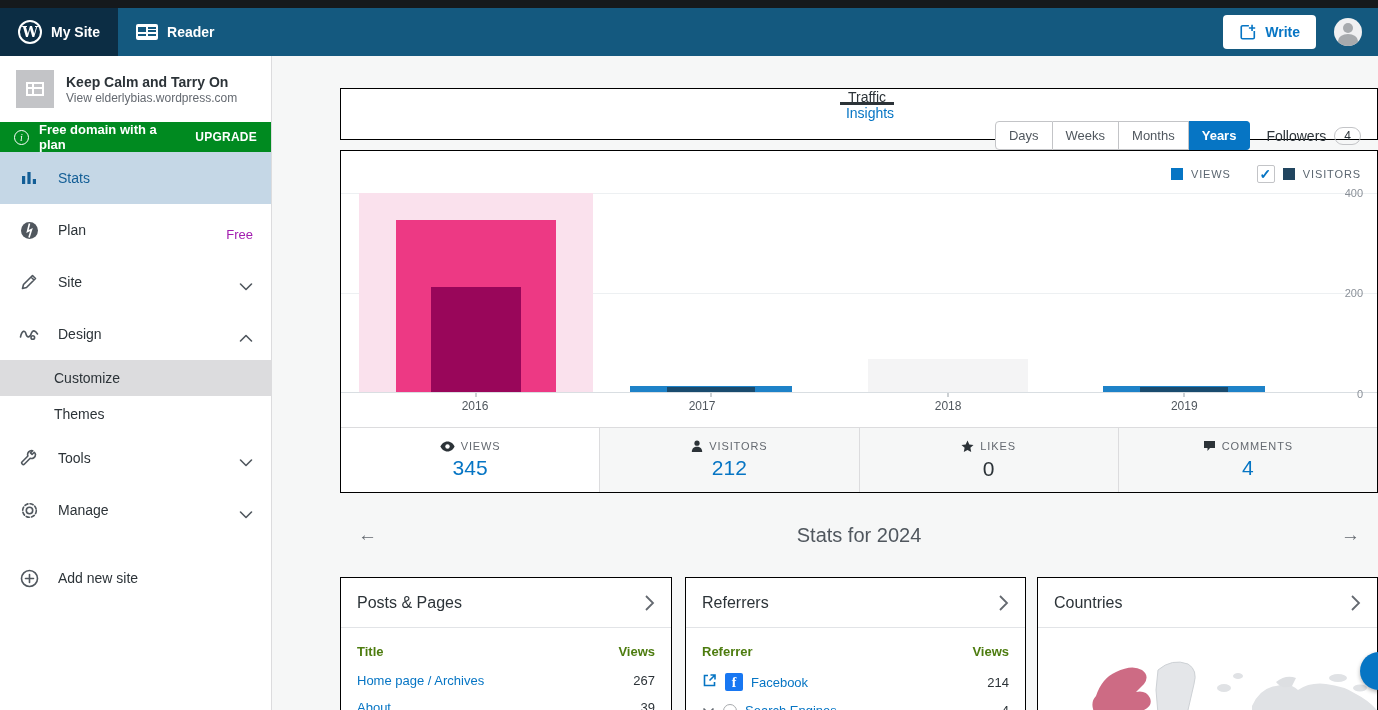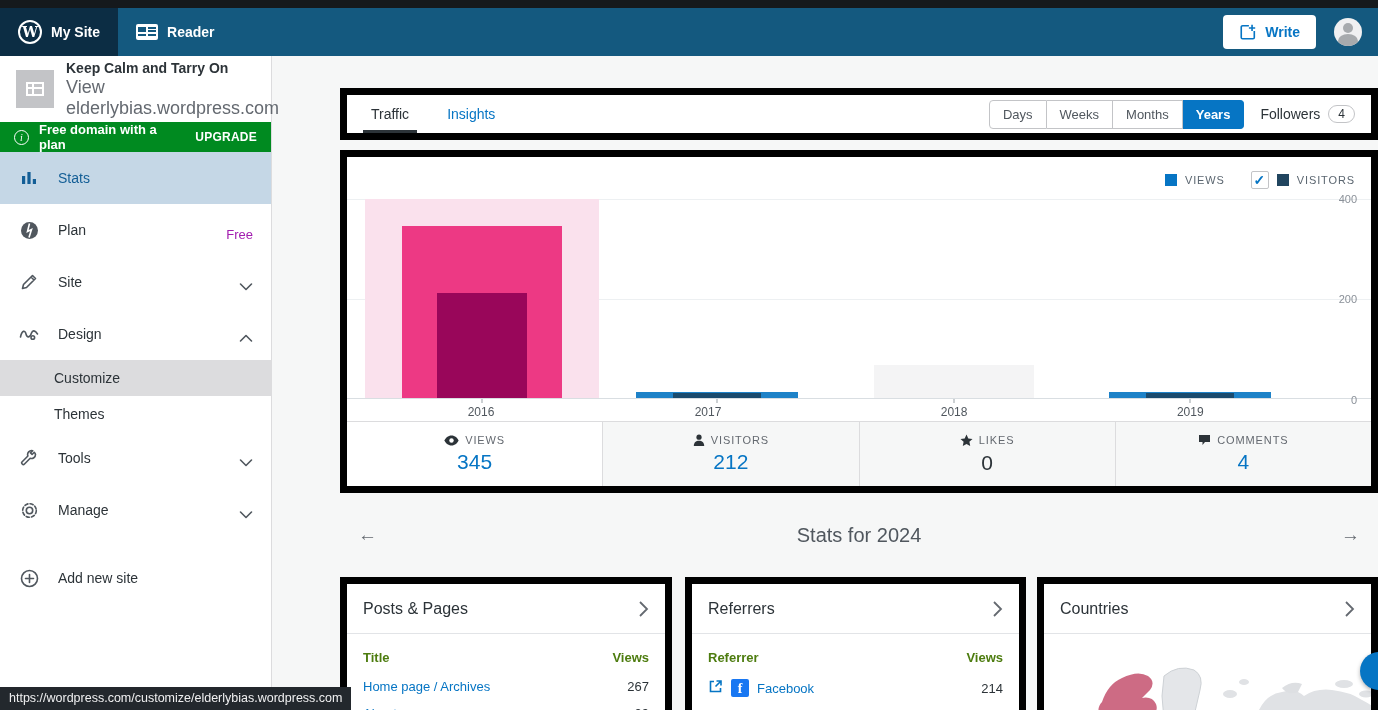--- a/index.html
+++ b/index.html
@@ -23,36 +23,36 @@
   .avatar:after { content:""; position:absolute; left:4px; top:16px; width:20px; height:14px; border-radius:50%; background:#A7AAAD; }
 
   
   .sidebar { position:absolute; left:0; top:56px; width:272px; height:654px; background:#fff; border-right:1px solid #DCDCDE; }
   .site-card { display:flex; align-items:center; gap:12px; padding:14px 16px; height:66px; cursor:pointer; }
   .site-icon { width:38px; height:38px; background:#C3C4C7; display:flex; align-items:center; justify-content:center; flex:0 0 auto; }
   .site-icon .glyph { width:18px; height:14px; border:2px solid #fff; position:relative; }
   .site-icon .glyph:before { content:""; position:absolute; left:4px; top:0; width:2px; height:10px; background:#fff; }
   .site-icon .glyph:after { content:""; position:absolute; left:0; top:3px; width:14px; height:2px; background:#fff; }
   .site-title { font-size:14px; font-weight:600; color:#2C3338; line-height:1.35; }
-  .site-url { font-size:18px; color:#646970; }
+  .site-url { font-size:12px; color:#646970; }
   .domain-banner { height:30px; background:#008A20; color:#fff; display:flex; align-items:center; gap:10px; padding:0 14px; cursor:pointer; }
   .info-icon { width:15px; height:15px; border:1.5px solid #fff; border-radius:50%; font-size:10px; display:flex; align-items:center; justify-content:center; font-style:italic; font-family:"Liberation Serif", serif; flex:0 0 auto; }
   .domain-banner .txt { font-size:13px; font-weight:600; }
   .domain-banner .cta { margin-left:auto; font-size:12px; font-weight:700; letter-spacing:.02em; }
   .nav-item { height:52px; display:flex; align-items:center; gap:18px; padding:0 18px; font-size:14px; color:#2C3338; cursor:pointer; }
   .nav-item .ico { width:22px; display:flex; justify-content:center; flex:0 0 auto; }
   .nav-item.selected { background:#C5D7E6; color:#135E96; font-weight:400; }
   .nav-item .right { margin-left:auto; color:#a21caf; font-size:13px; display:flex; align-items:center;margin-top:8px; }
   .sub-item { height:36px; display:flex; align-items:center; padding:0 18px 0 54px; font-size:14px; color:#2C3338; cursor:pointer; }
   .sub-item.selected { background:#DCDCDE; }
   .add-site { margin-top:16px; }
   svg.sicon { stroke:#50575E; fill:none; stroke-width:1.6; stroke-linecap:round; stroke-linejoin:round; }
 
   
-  .card { background:#fff; border:7px solid #000000; position:absolute; }
+  .card { background:#fff; border:1px solid #000000; position:absolute;flex-direction:column; }
   .hdr-card { left:340px; top:88px; width:1038px; height:52px; display:flex; align-items:center; }
   .tab { position:relative; height:100%; display:flex; align-items:center; font-size:14px; cursor:pointer; }
   .tab.traffic { margin-left:16px; padding:0 8px; color:#2C3338; }
   .tab.traffic:after { content:""; position:absolute; left:0; right:0; bottom:0; height:3px; background:#2C3338; }
   .tab.insights { margin-left:22px; padding:0 8px; color:#0675C4; }
   .hdr-right { margin-left:auto; display:flex; align-items:center; gap:16px; padding-right:16px; }
   .seg { display:flex; }
   .seg button { font-family:inherit; font-size:13px; color:#50575E; background:#fff; border:1px solid #C3C4C7; border-left-width:0; padding:6px 13px; cursor:pointer; }
   .seg button:first-child { border-left-width:1px; border-radius:4px 0 0 4px; }
   .seg button:last-child { border-radius:0 4px 4px 0; }
@@ -455,16 +455,13 @@
         <path d="M214 70 q8-18 24-20 q14-4 22 4 q12-8 28 -6 q18 2 30 10 q12 6 21 16 l0 26 H214z" fill="#E0E2E5"></path>
         <path d="M238 46 q10-8 20-4 l-4 8 q-10 4-16-4z" fill="#DDDFE2"></path>
         <ellipse cx="300" cy="42" rx="9" ry="4" fill="#E0E2E5"></ellipse>
         <ellipse cx="322" cy="52" rx="7" ry="3.5" fill="#E0E2E5"></ellipse>
       </svg>
     </div>
   </div>
 
   <div class="fab"></div>
 
-  <div class="statusbar">
-    <span>https://wordpress.com/customize/elderlybias.wordpress.com</span>
-  </div>
 </div>
 
 </body></html>

